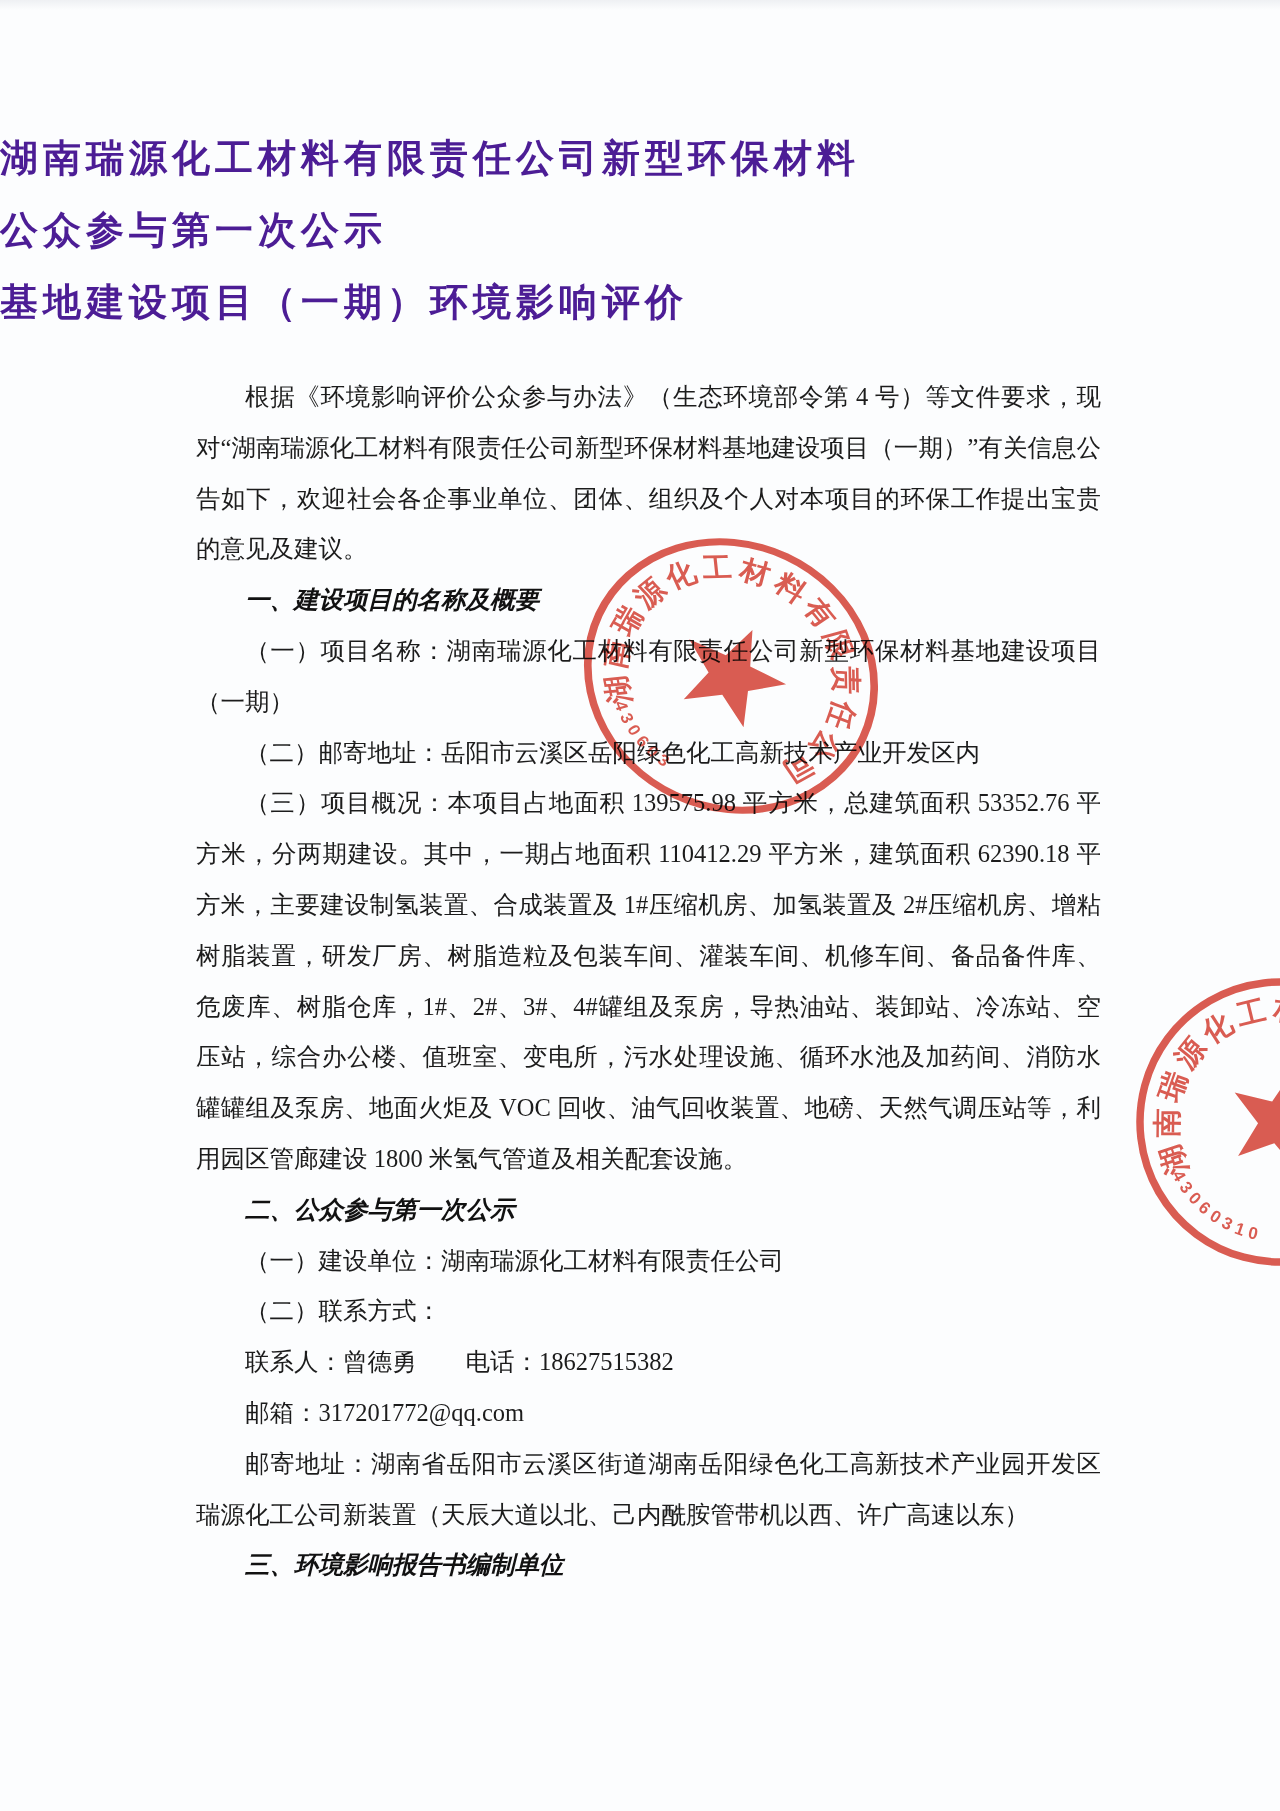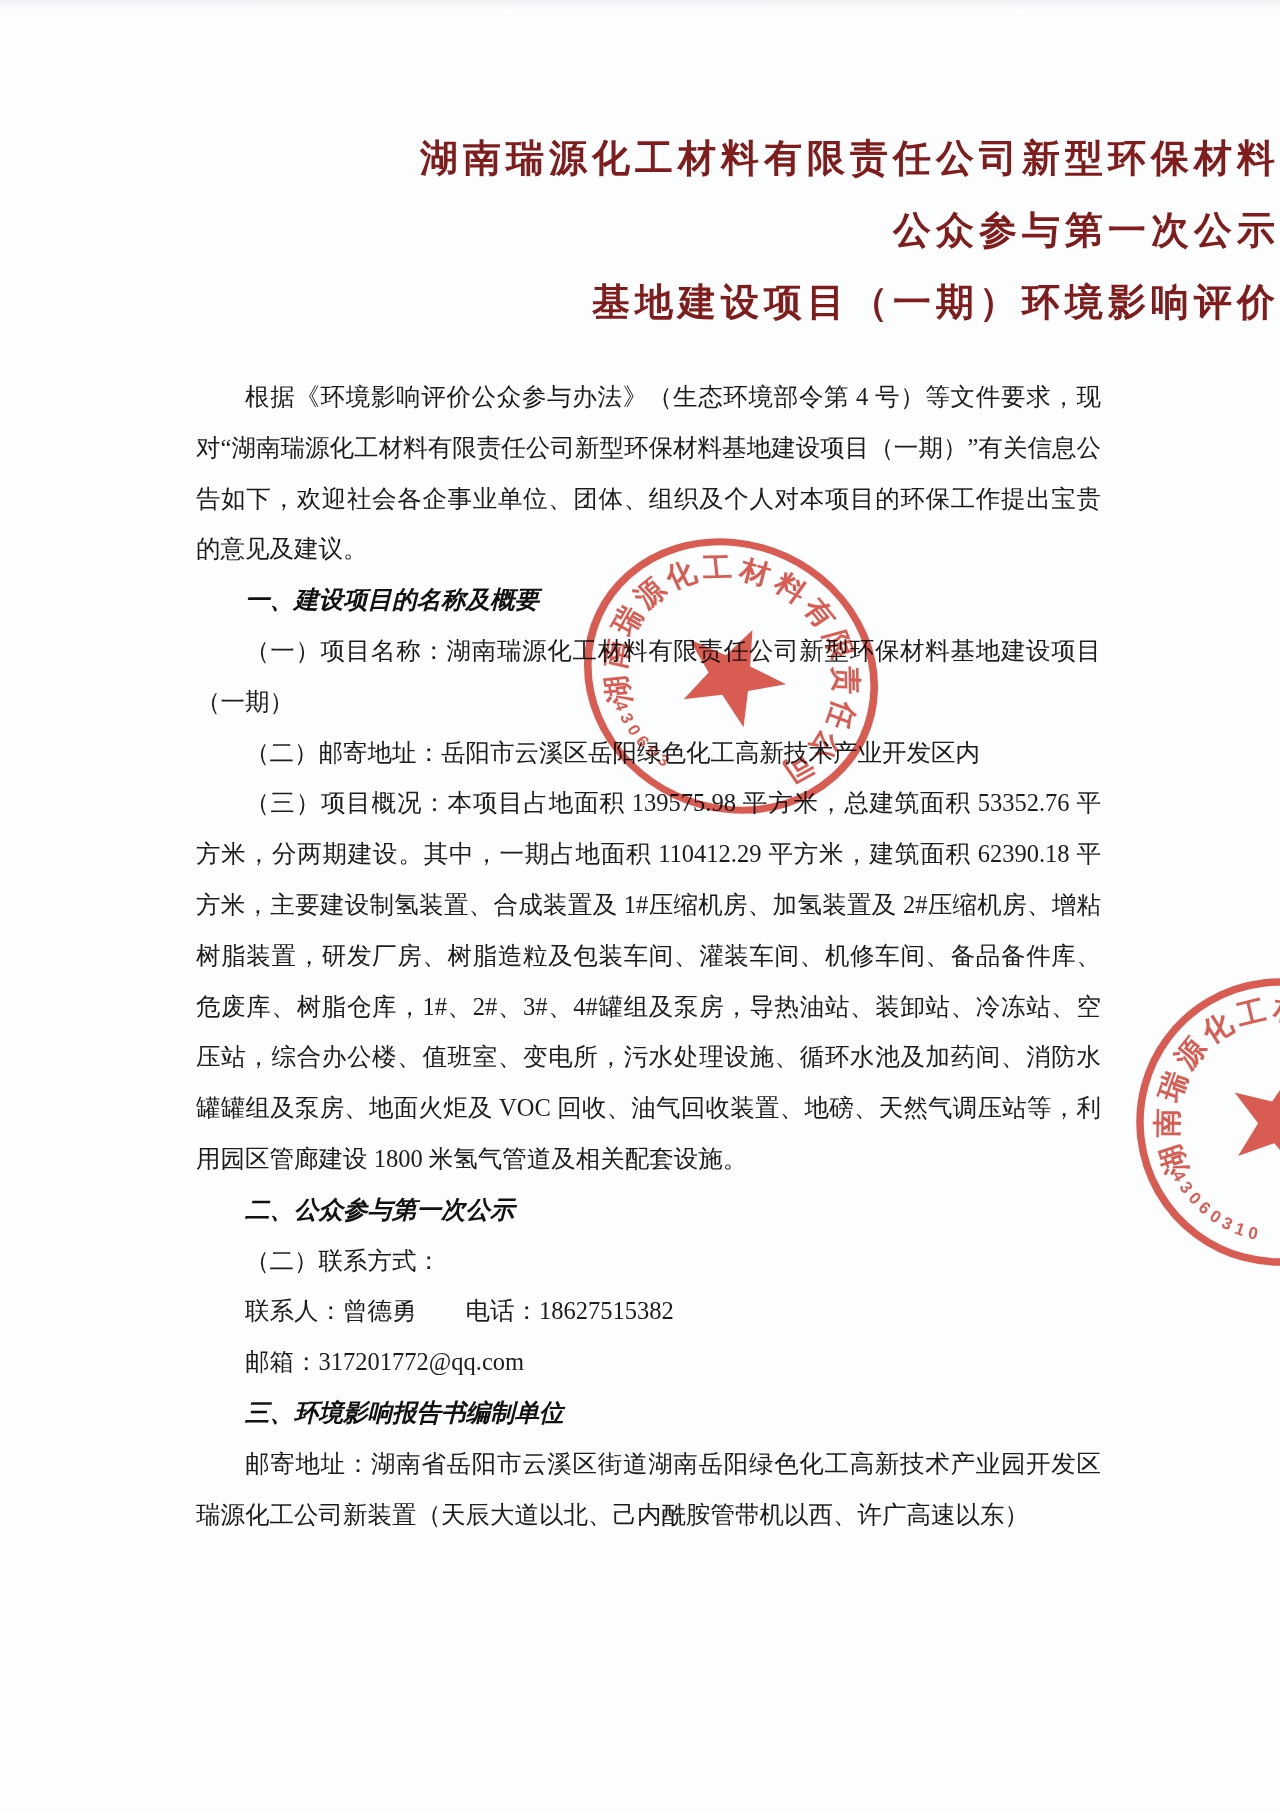--- a/index.html
+++ b/index.html
@@ -12,26 +12,26 @@
     font-family:"Liberation Serif","DejaVu Serif",serif;
     color:#1b1b1b;
   }
   
   .scan-edge{
     position:absolute;top:0;left:0;width:100%;height:10px;
     background:linear-gradient(to bottom, rgba(190,195,205,.22), rgba(255,255,255,0));
   }
   .doc-title{
     position:absolute;top:122px;left:0;width:100%;
-    text-align:right;
+    text-align:left;
     font-weight:700;
     font-size:38px;
     line-height:72px;
     letter-spacing:5px;
-    color:#7f1d1d;
+    color:#4c1d95;
   }
   .doc-body{
     position:absolute;top:372px;left:196px;width:905px;
     font-size:24.5px;
     line-height:50.8px;
     text-align:justify;
     color:#1c1c1c;
   }
   .para{
     margin:0;
@@ -86,25 +86,26 @@
     <div class="title-line">基地建设项目（一期）环境影响评价</div>
   </header>
 
   <main class="doc-body">
       <p class="para">根据《环境影响评价公众参与办法》（生态环境部令第 4 号）等文件要求，现对“湖南瑞源化工材料有限责任公司新型环保材料基地建设项目（一期）”有关信息公告如下，欢迎社会各企事业单位、团体、组织及个人对本项目的环保工作提出宝贵的意见及建议。</p>
       <p class="para heading">一、建设项目的名称及概要</p>
       <p class="para">（一）项目名称：湖南瑞源化工材料有限责任公司新型环保材料基地建设项目（一期）</p>
       <p class="para">（二）邮寄地址：岳阳市云溪区岳阳绿色化工高新技术产业开发区内</p>
       <p class="para">（三）项目概况：本项目占地面积 139575.98 平方米，总建筑面积 53352.76 平方米，分两期建设。其中，一期占地面积 110412.29 平方米，建筑面积 62390.18 平方米，主要建设制氢装置、合成装置及 1#压缩机房、加氢装置及 2#压缩机房、增粘树脂装置，研发厂房、树脂造粒及包装车间、灌装车间、机修车间、备品备件库、危废库、树脂仓库，1#、2#、3#、4#罐组及泵房，导热油站、装卸站、冷冻站、空压站，综合办公楼、值班室、变电所，污水处理设施、循环水池及加药间、消防水罐罐组及泵房、地面火炬及 VOC 回收、油气回收装置、地磅、天然气调压站等，利用园区管廊建设 1800 米氢气管道及相关配套设施。</p>
       <p class="para heading">二、公众参与第一次公示</p>
+      <p class="para">（一）建设单位：湖南瑞源化工材料有限责任公司</p>
       <p class="para">（二）联系方式：</p>
       <p class="para">联系人：曾德勇　　电话：18627515382</p>
       <p class="para">邮箱：317201772@qq.com</p>
+      <p class="para">邮寄地址：湖南省岳阳市云溪区街道湖南岳阳绿色化工高新技术产业园开发区瑞源化工公司新装置（天辰大道以北、己内酰胺管带机以西、许广高速以东）</p>
       <p class="para heading">三、环境影响报告书编制单位</p>
-      <p class="para">邮寄地址：湖南省岳阳市云溪区街道湖南岳阳绿色化工高新技术产业园开发区瑞源化工公司新装置（天辰大道以北、己内酰胺管带机以西、许广高速以东）</p>
     </main>
 
   <svg class="seal seal-center" viewBox="0 0 300 300" preserveAspectRatio="none" aria-hidden="true">
     <defs>
       <path id="arcTop1" d="M 71.1 216.2 A 103 103 0 1 1 228.9 216.2" fill="none"></path>
       <path id="arcNum1" d="M 55.4 223.9 A 120 120 0 0 0 244.6 223.9" fill="none"></path>
     </defs>
     <ellipse class="seal-ring" cx="150" cy="150" rx="140" ry="140"></ellipse>
     <polygon class="seal-star" points="150,96 162.9,132.2 201.4,133.3 170.9,156.8 181.7,193.7 150,172 118.3,193.7 129.1,156.8 98.6,133.3 137.1,132.2"></polygon>
     <text class="seal-text">

